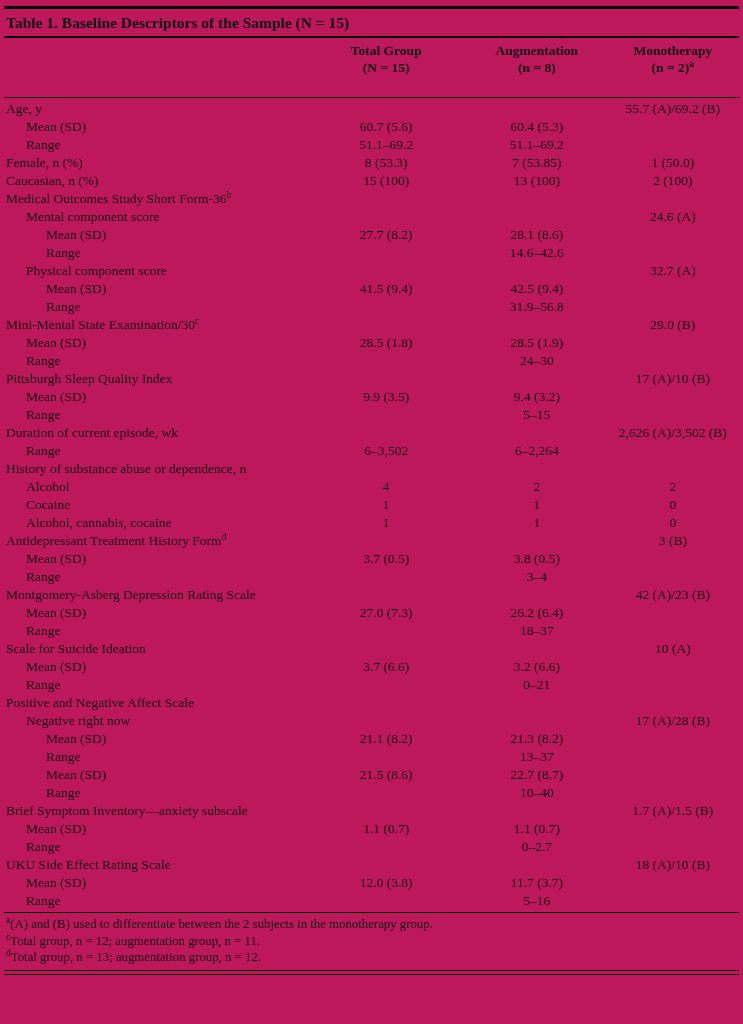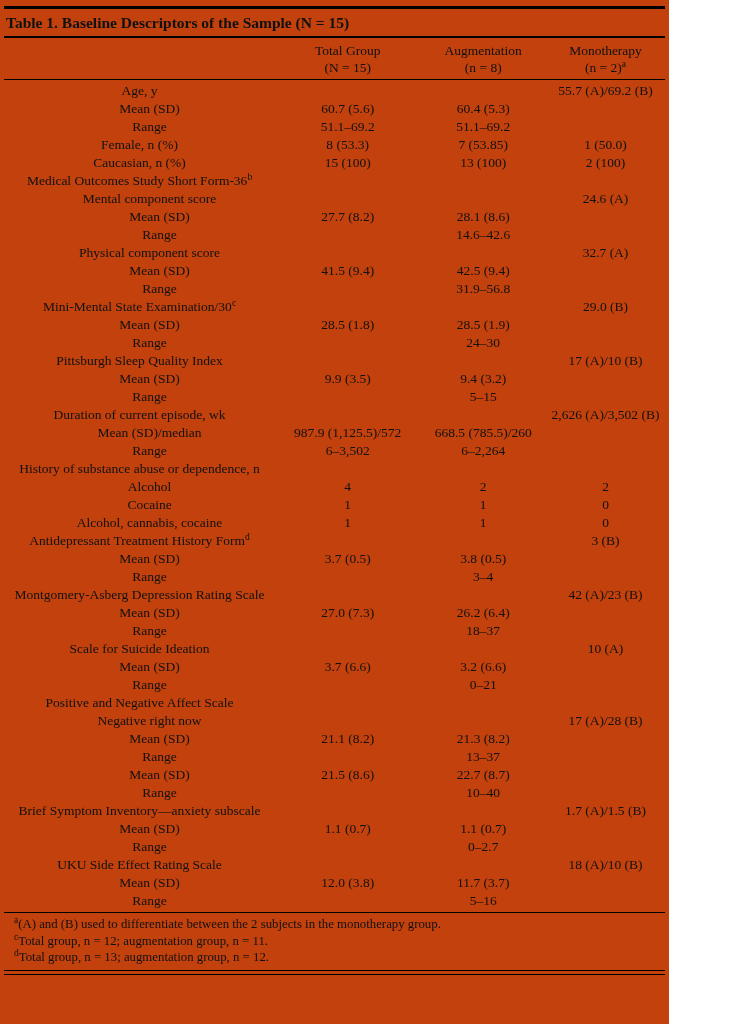--- a/index.html
+++ b/index.html
@@ -2,72 +2,72 @@
 <html><head>
 <meta charset="utf-8">
 <style>
   * { box-sizing: border-box; }
   html, body { margin: 0; padding: 0; background: #ffffff; }
   body {
     font-family: "Liberation Serif", "DejaVu Serif", serif;
     color: #111111;
   }
   .page {
-    width: 669px;
+    width: 743px;
     min-height: 1024px;
     padding: 6px 4px 4px 4px;
-    background: #c2410c;
+    background: #be185d;
   }
   .rule-top { border-top: 3px solid #000; }
   .title-row {
     font-weight: bold;
     font-size: 15.5px;
     padding: 5px 2px 4px 2px;
     border-bottom: 2px solid #000;
     white-space: nowrap;
   }
   table.main {
     width: 100%;
     border-collapse: collapse;
     table-layout: fixed;
     font-size: 13.5px;
   }
   table.main col.c-label { width: 41%; }
   table.main col.c-1 { width: 22%; }
   table.main col.c-2 { width: 19%; }
   table.main col.c-3 { width: 18%; }
   thead th {
-    font-weight: normal;
+    font-weight: bold;
     text-align: center;
     vertical-align: bottom;
-    padding: 4px 2px 3px 2px;
+    padding: 4px 2px 21px 2px;
     border-bottom: 1px solid #000;
     line-height: 17px;
     white-space: nowrap;
   }
   tbody td {
     line-height: 18px;
     padding: 0 2px;
     white-space: nowrap;
     vertical-align: top;
   }
   tbody tr:first-child td { padding-top: 2px; }
-  td.label { text-align: center; }
+  td.label { text-align: left; }
   td.ind0 { padding-left: 2px; }
   td.ind1 { padding-left: 22px; }
   td.ind2 { padding-left: 42px; }
   td.val { text-align: center; }
   .body-rule { border-top: 1px solid #000; margin-top: 2px; }
   .footnotes {
     font-size: 12.8px;
     line-height: 16.5px;
     padding: 3px 2px 4px 2px;
     border-bottom: 1px solid #000;
   }
-  .footnote { white-space: nowrap; margin-left: 8px; }
+  .footnote { white-space: nowrap; }
   .bottom-rule { border-top: 1px solid #000; margin-top: 3px; }
   sup {
     font-size: 9.5px;
     line-height: 0;
     vertical-align: super;
   }
 </style>
 </head>
 <body>
 
@@ -209,26 +209,20 @@
           <td class="val">5–15</td>
           <td class="val"></td>
         </tr>
         <tr>
           <td class="label ind0">Duration of current episode, wk</td>
           <td class="val"></td>
           <td class="val"></td>
           <td class="val">2,626 (A)/3,502 (B)</td>
         </tr>
         <tr>
-          <td class="label ind1">Mean (SD)/median</td>
-          <td class="val">987.9 (1,125.5)/572</td>
-          <td class="val">668.5 (785.5)/260</td>
-          <td class="val"></td>
-        </tr>
-        <tr>
           <td class="label ind1">Range</td>
           <td class="val">6–3,502</td>
           <td class="val">6–2,264</td>
           <td class="val"></td>
         </tr>
         <tr>
           <td class="label ind0">History of substance abuse or dependence, n</td>
           <td class="val"></td>
           <td class="val"></td>
           <td class="val"></td>

